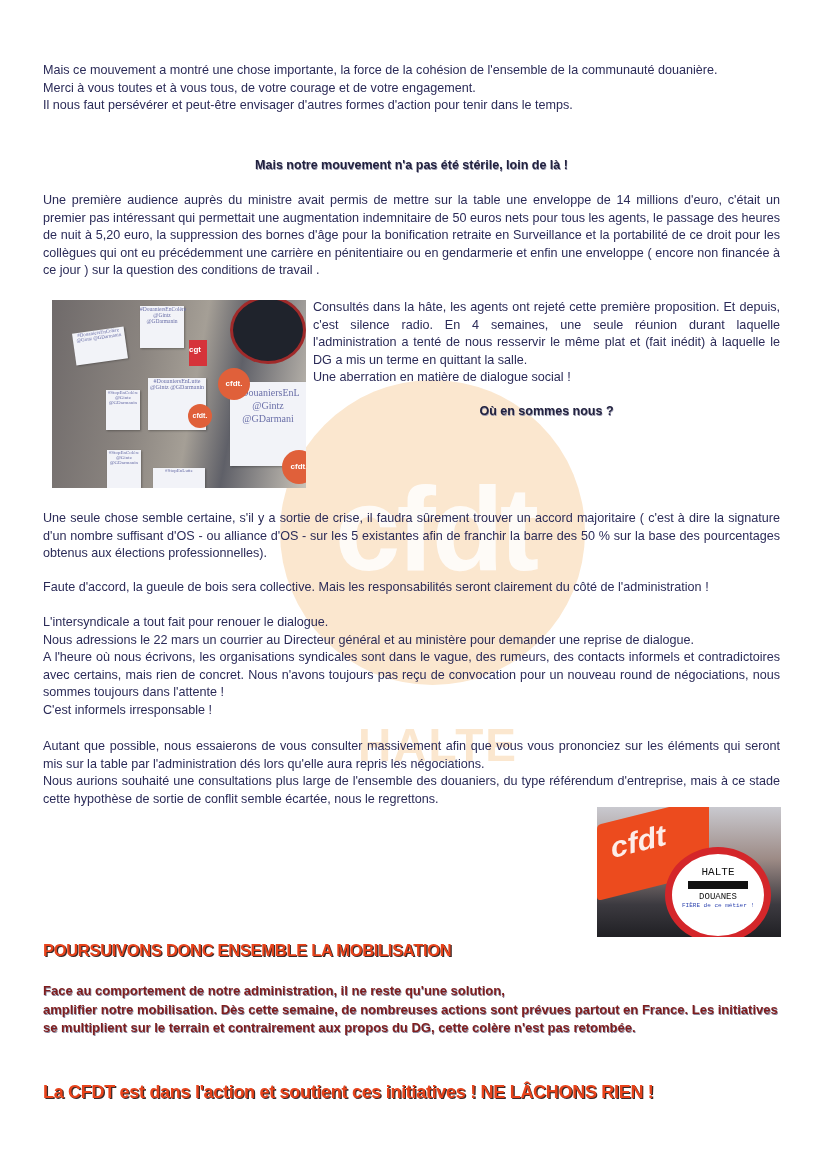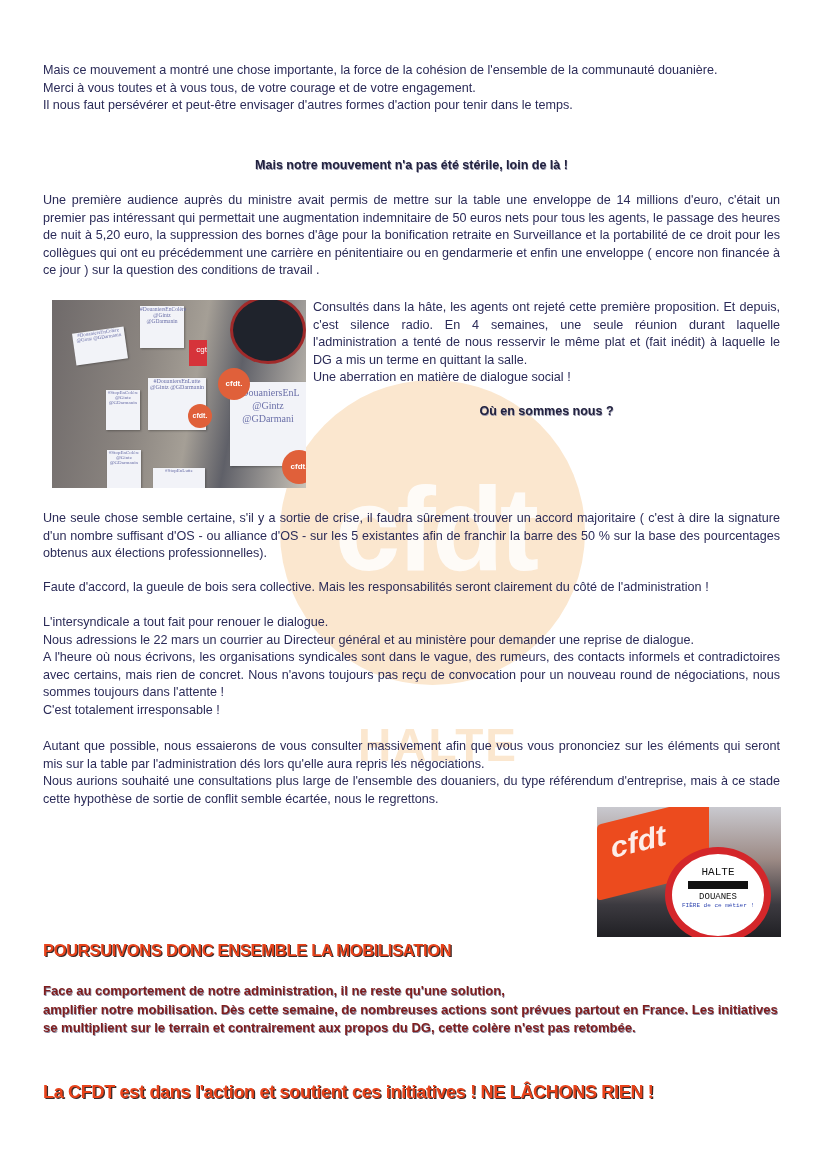--- a/index.html
+++ b/index.html
@@ -20,21 +20,21 @@
               color:#22223f; text-shadow:0.6px 0.6px 0 #9a9ab0; }
   .photo { position:absolute; z-index:1; overflow:hidden; }
   .photo1 { left:52px; top:300px; width:254px; height:188px;
      background:linear-gradient(100deg,#6f6a6a 0%,#8b8580 35%,#a59f96 55%,#5f6068 70%,#c9c3b8 100%); }
   .photo2 { left:597px; top:807px; width:184px; height:130px;
      background:linear-gradient(180deg,#c9c9cf 0%,#9d8b86 40%,#3c3a40 75%,#202024 100%); }
   .poster { position:absolute; background:#f2f3f8; color:#6a6fa8; font-family:"Liberation Serif", serif;
      text-align:center; box-shadow:1px 1px 2px rgba(0,0,0,0.3); }
   .sticker { position:absolute; border-radius:50%; background:#e0603a; color:#fff; font-weight:bold;
      text-align:center; font-size:13px; }
-  .cgt { position:absolute; background:#d6333a; color:#fff; font-weight:normal; font-size:14px; text-align:right; }
+  .cgt { position:absolute; background:#d6333a; color:#fff; font-weight:bold; font-size:14px; text-align:left; }
   .wheel { position:absolute; border-radius:50%; background:#1f232c; border:3px solid #a02a2a; }
   .big-red { position:absolute; z-index:1; font-weight:bold; color:#e8431b;
              text-shadow:1.2px 1.2px 0 #3a2a2a; letter-spacing:-0.3px; }
   .bold-dark { position:absolute; z-index:1; font-weight:bold; color:#7f1d1d; font-size:13px; line-height:18.6px;
              text-shadow:0.7px 0.7px 0 #8888a0; }
 </style>
 </head>
 <body>
 
 <div class="page">
@@ -73,21 +73,21 @@
 
   <div class="h-center" style="left:313px; top:404px; width:467px;">Où en sommes nous ?</div>
 
   <div class="txt just" style="left:43px; top:510px; width:737px;">Une seule chose semble certaine, s'il y a sortie de crise, il faudra sûrement trouver un accord majoritaire ( c'est à dire la signature d'un nombre suffisant d'OS - ou alliance d'OS - sur les 5 existantes afin de franchir la barre des 50 % sur la base des pourcentages obtenus aux élections professionnelles).</div>
   <div class="txt" style="left:43px; top:579px; width:737px;">Faute d'accord, la gueule de bois sera collective. Mais les responsabilités seront clairement du côté de l'administration !</div>
 
   <div class="txt" style="left:43px; top:614px; width:737px;">
     <span class="line">L'intersyndicale a tout fait pour renouer le dialogue.</span>
     <span class="line">Nous adressions le 22 mars un courrier au Directeur général et au ministère pour demander une reprise de dialogue.</span>
     <span class="line just">A l'heure où nous écrivons, les organisations syndicales sont dans le vague, des rumeurs, des contacts informels et contradictoires avec certains, mais rien de concret. Nous n'avons toujours pas reçu de convocation pour un nouveau round de négociations, nous sommes toujours dans l'attente !</span>
-    <span class="line">C'est totalement irresponsable !</span>
+    <span class="line">C'est informels irresponsable !</span>
   </div>
 
   <div class="txt" style="left:43px; top:738px; width:737px;">
     <span class="line just">Autant que possible, nous essaierons de vous consulter massivement afin que vous vous prononciez sur les éléments qui seront mis sur la table par l'administration dés lors qu'elle aura repris les négociations.</span>
     <span class="line just">Nous aurions souhaité une consultations plus large de l'ensemble des douaniers, du type référendum d'entreprise,  mais à ce stade cette hypothèse de sortie de conflit semble écartée, nous le regrettons.</span>
   </div>
 
   <div class="photo photo2">
     <div style="position:absolute; left:0; top:4px; width:112px; height:76px; background:#ec4b1e; transform:skewY(-14deg); border-radius:4px;">
       <div style="position:absolute; left:14px; top:10px; color:#fff; font-weight:bold; font-size:30px; opacity:0.9;">cfdt</div>

